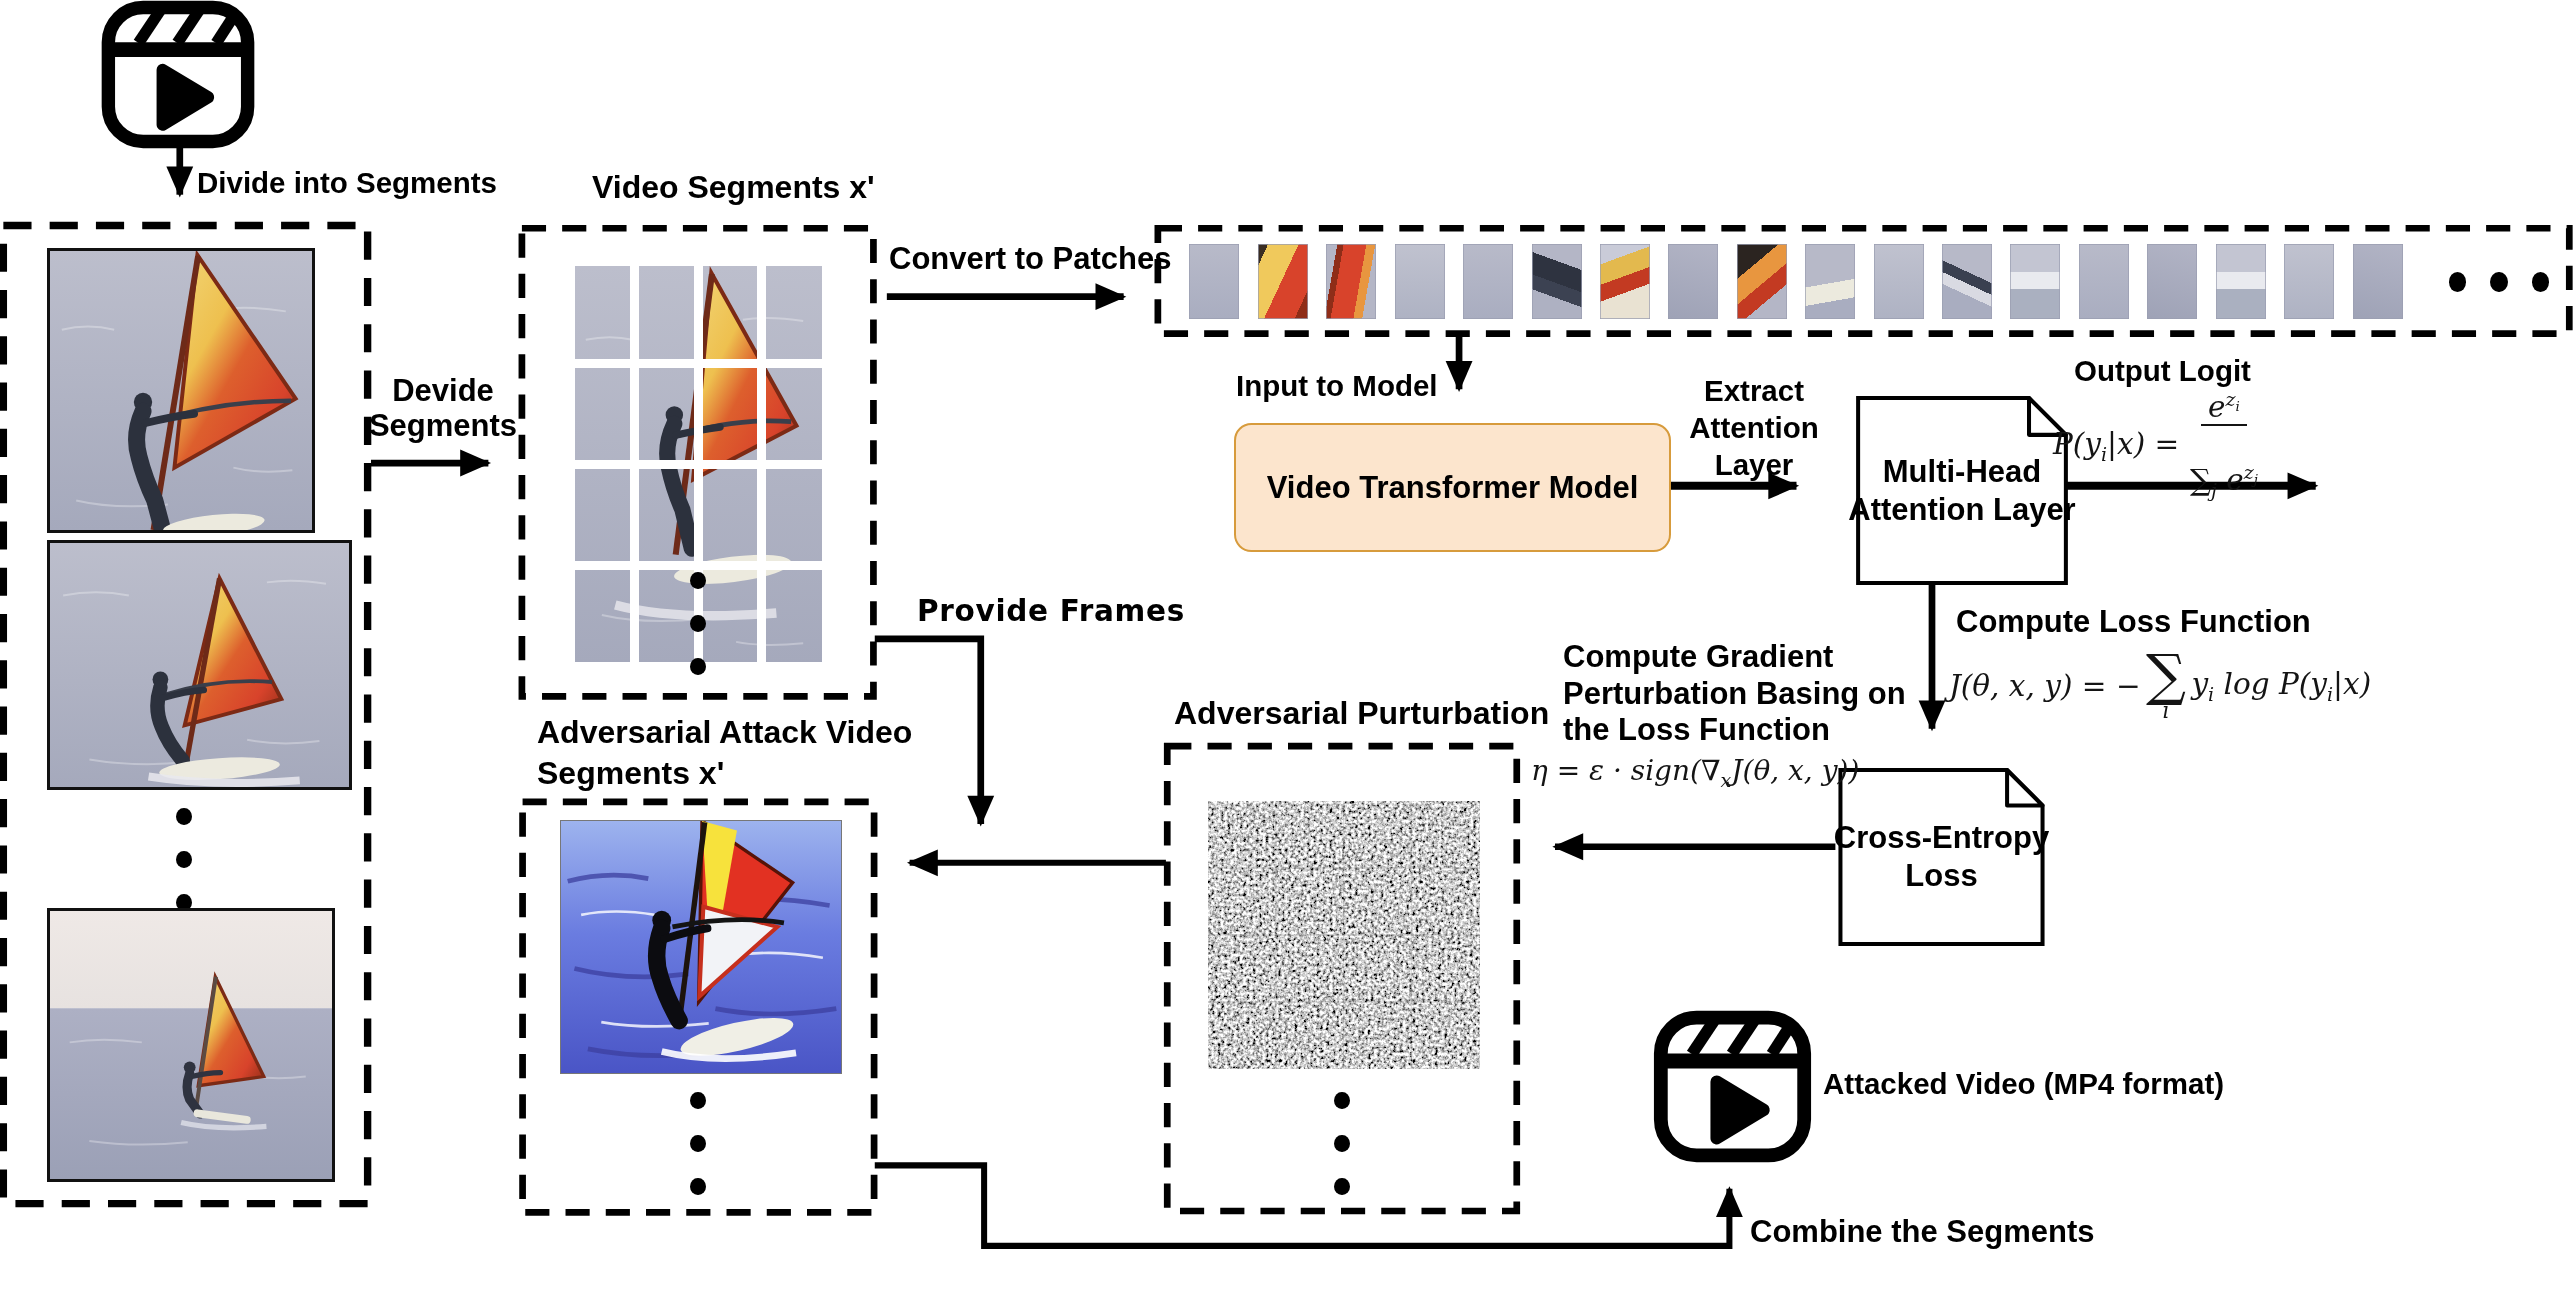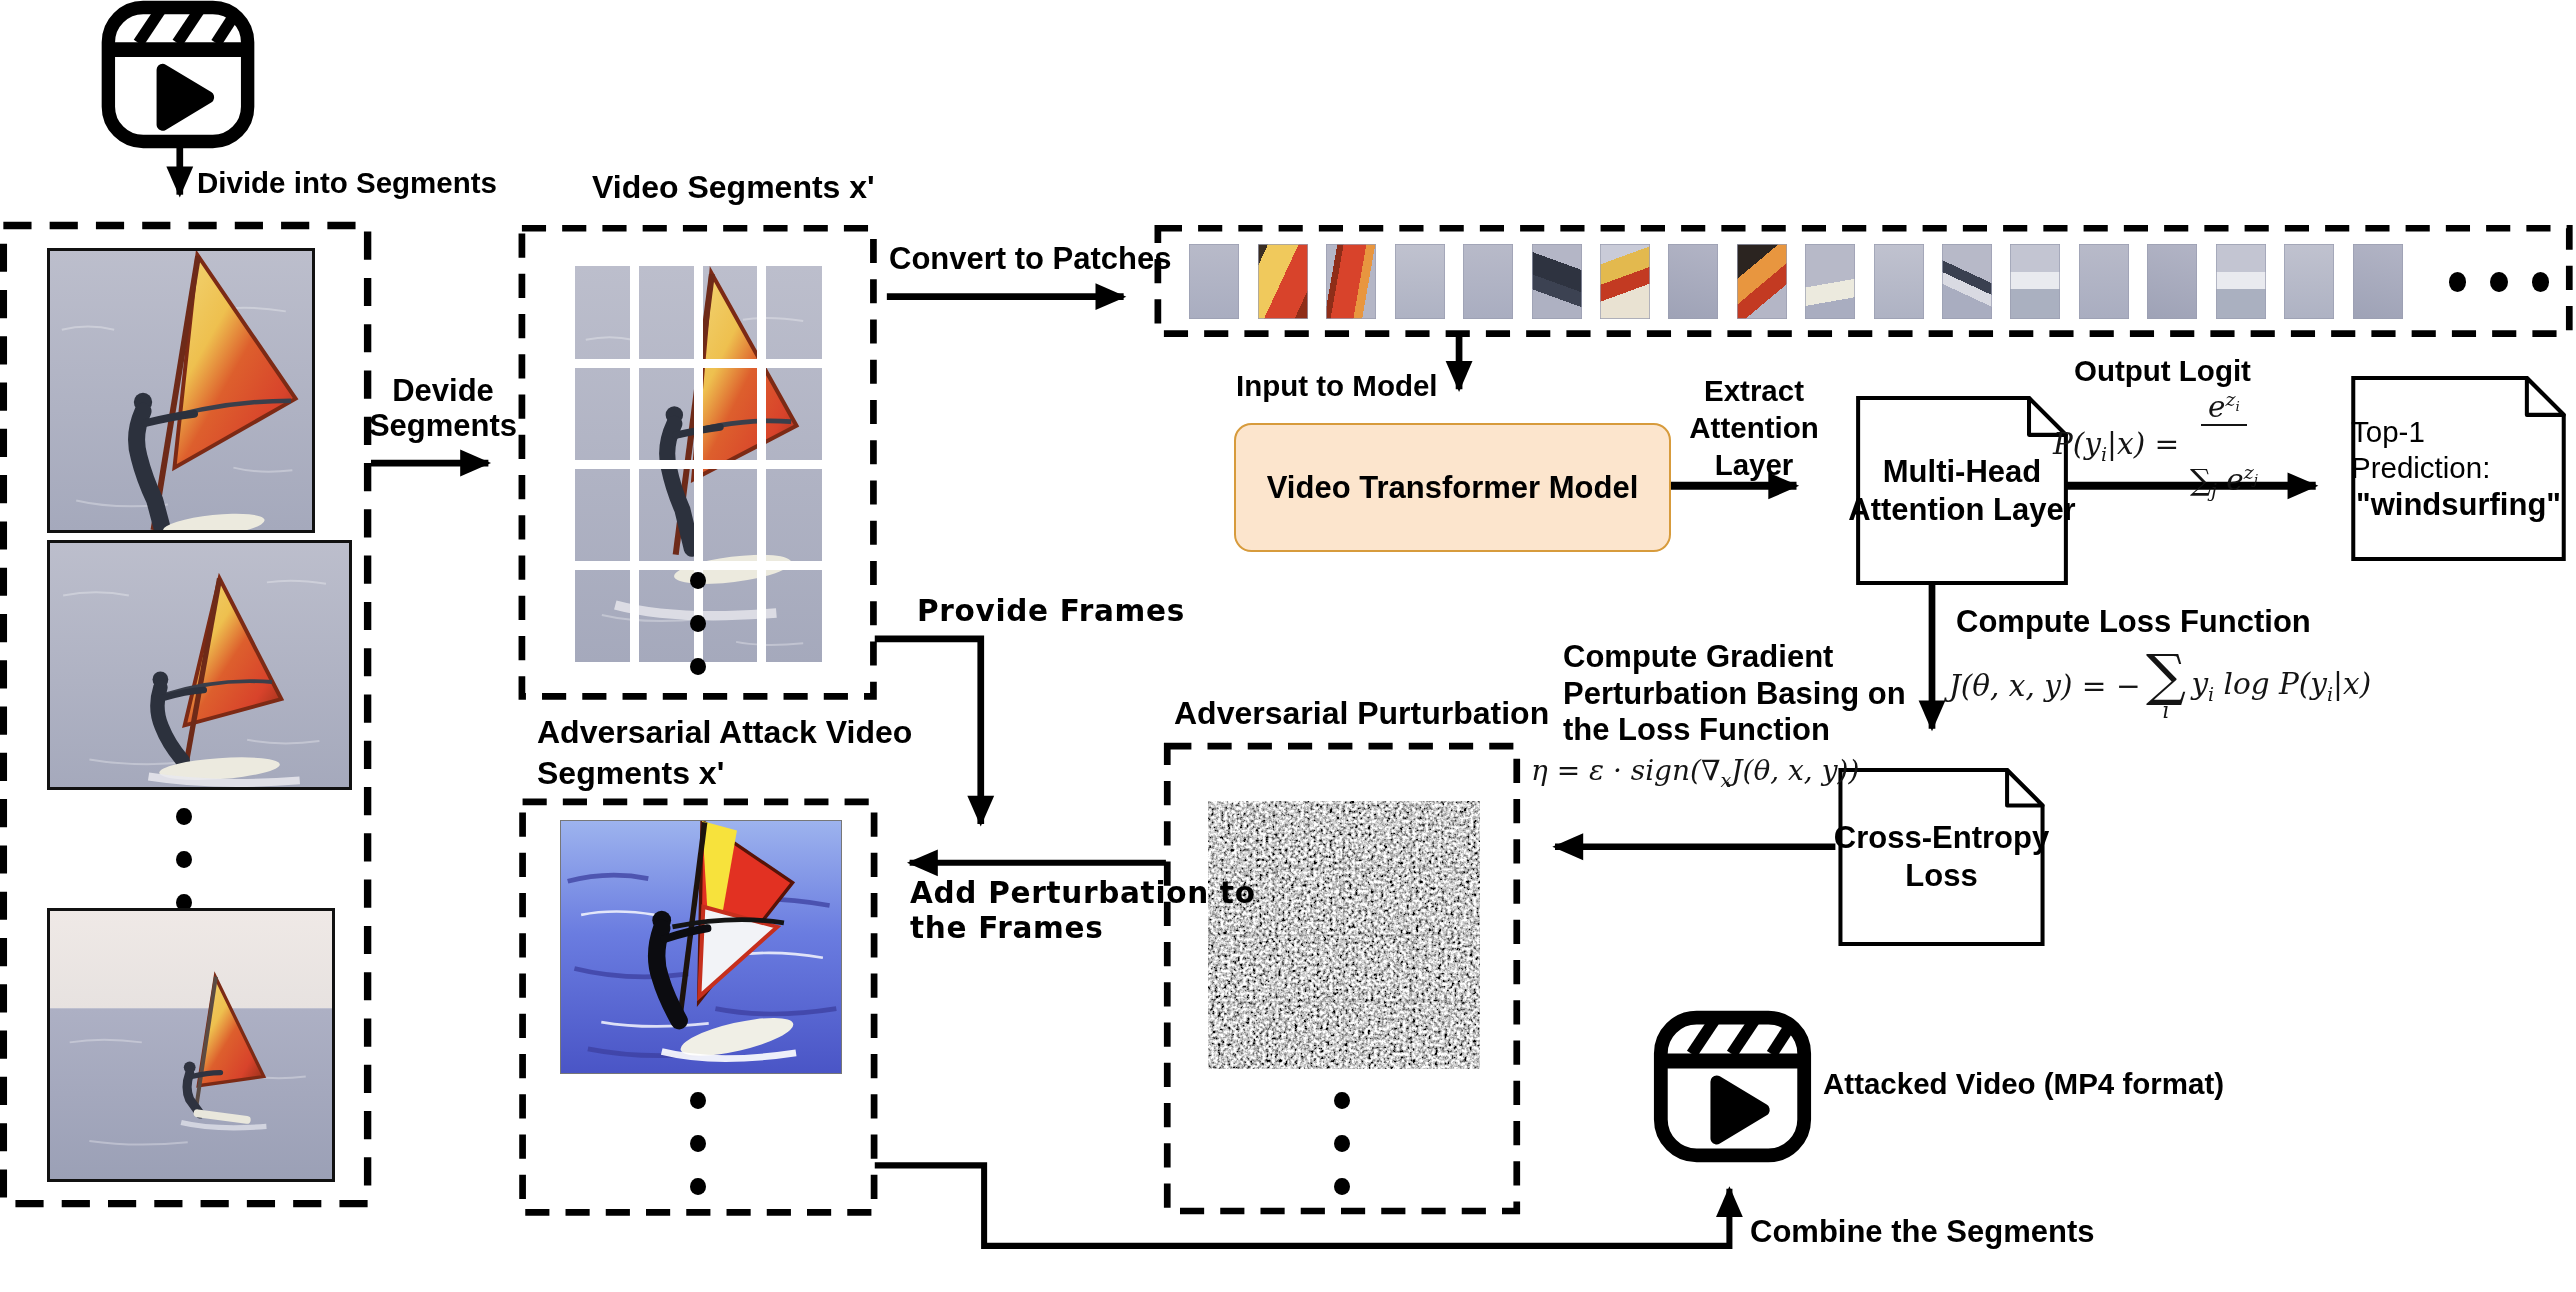--- a/index.html
+++ b/index.html
@@ -279,30 +279,20 @@
 
   <div class="abs lbl f44" style="left:2074px;top:354px;z-index:2;">Output Logit</div>
   <div class="formula" style="left:2053px;top:390px;">
     <span><span>P(y</span><sub>i</sub><span>|x) =</span></span>
     <span class="frac">
       <span class="num"><span>e</span><sup><span>z</span><sub class="expsub">i</sub></sup></span>
       <span class="den"><span class="sumj">∑</span><sub>j</sub>&nbsp;<span>e</span><sup><span>z</span><sub class="expsub">j</sub></sup></span>
     </span>
   </div>
 
-  <div class="docbox" style="left:2351px;top:376px;width:215px;height:185px;">
-    <svg class="scene-svg" viewBox="0 0 320 276">
-      <path d="M3,3 H262 L317,58 V273 H3 Z" fill="#fff" stroke="#000" stroke-width="6"></path>
-      <path d="M262,3 L262,58 L317,58 Z" fill="#fff" stroke="#000" stroke-width="6" stroke-linejoin="round"></path>
-    </svg>
-    <div class="doc-txt" style="font-size:29.5px;">
-      <div>Top-1 Prediction:</div>
-      <div class="lbl" style="font-size:31px;">"windsurfing"</div>
-    </div>
-  </div>
 
   <div class="abs lbl f46" style="left:1956px;top:604px;z-index:2;">Compute Loss Function</div>
   <div class="formula" style="left:1949px;top:651px;">
     <span>J(θ, x, y) = −</span>
     <span class="bigsum">
       <span class="s">∑</span>
       <span class="ss">i</span>
     </span>
     <span><span>y</span><sub>i</sub><span> log P(y</span><sub>i</sub><span>|x)</span></span>
   </div>
@@ -355,24 +345,20 @@
       </g>
     </svg>
   </div>
   <div class="vdots" style="left:1334px;top:1092px;">
     <div class="d"></div>
       <div class="d"></div>
       <div class="d"></div>
   </div>
 
   <div class="abs lbl f44 dj" style="left:889px;top:594px;z-index:2;">Provide Frames</div>
-  <div class="abs lbl f44 dj" style="left:882px;top:876px;line-height:1.2;z-index:2;white-space:nowrap;">
-    <div>Add Perturbation to</div>
-    <div>the Frames</div>
-  </div>
 
   <div class="abs lbl f48" style="left:537px;top:712px;line-height:1.28;z-index:2;white-space:nowrap;">
     <div>Adversarial Attack Video</div>
     <div>Segments x'</div>
   </div>
 
   <div class="noframe" style="left:560px;top:820px;width:280px;height:252px;border:1.3px solid #777;">
     <svg class="scene-svg" viewBox="0 0 417 376" preserveAspectRatio="none">
       <defs>
         <linearGradient id="seaAtk" x1="0" y1="0" x2="0" y2="1">

